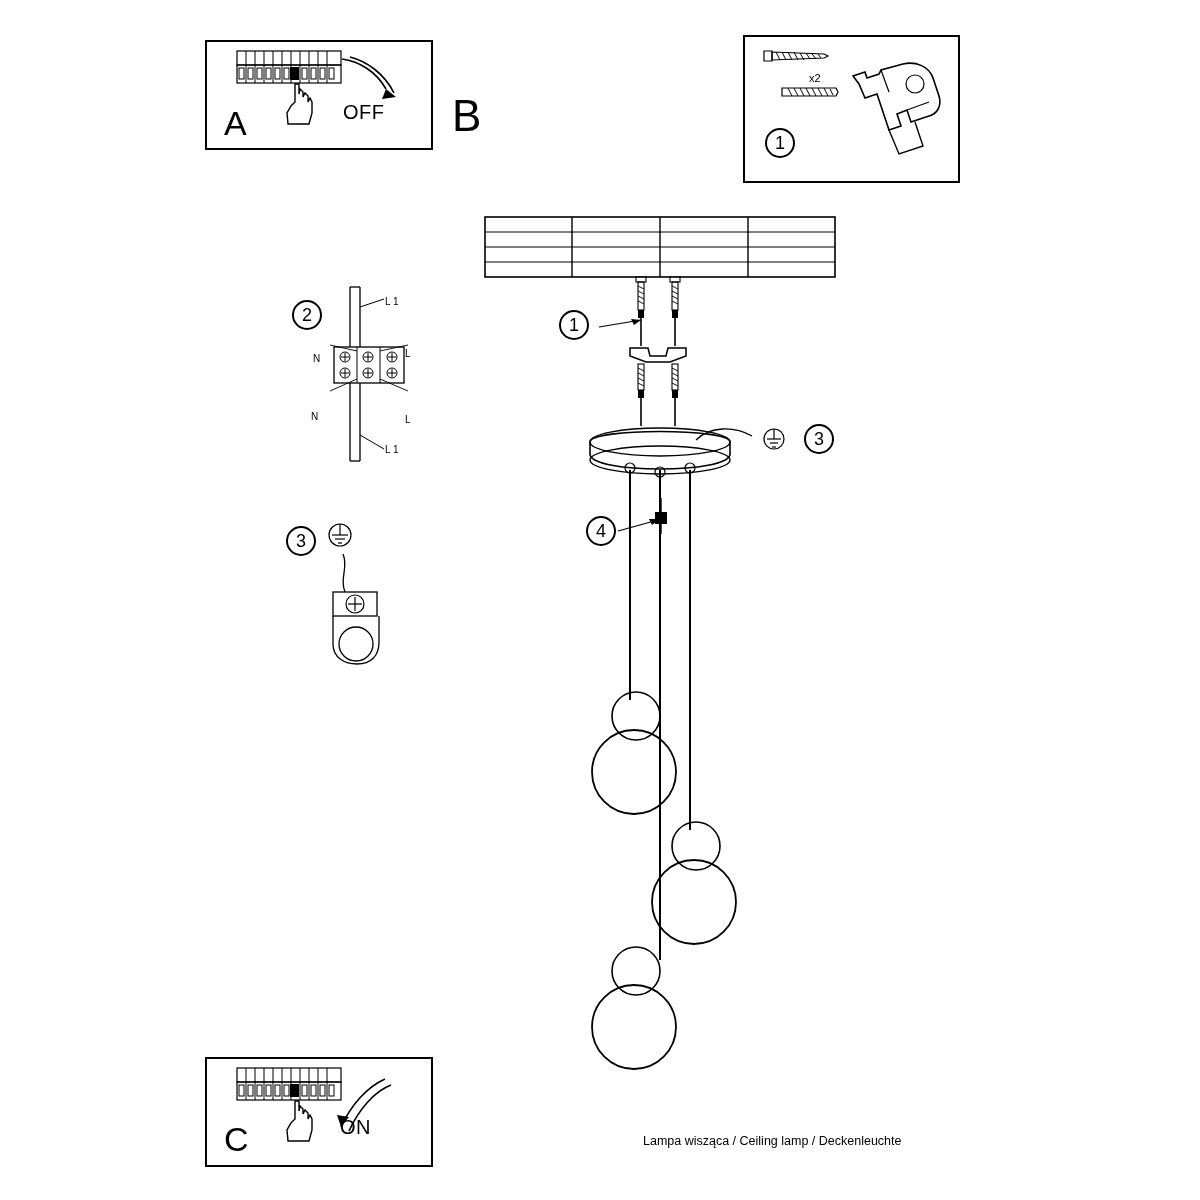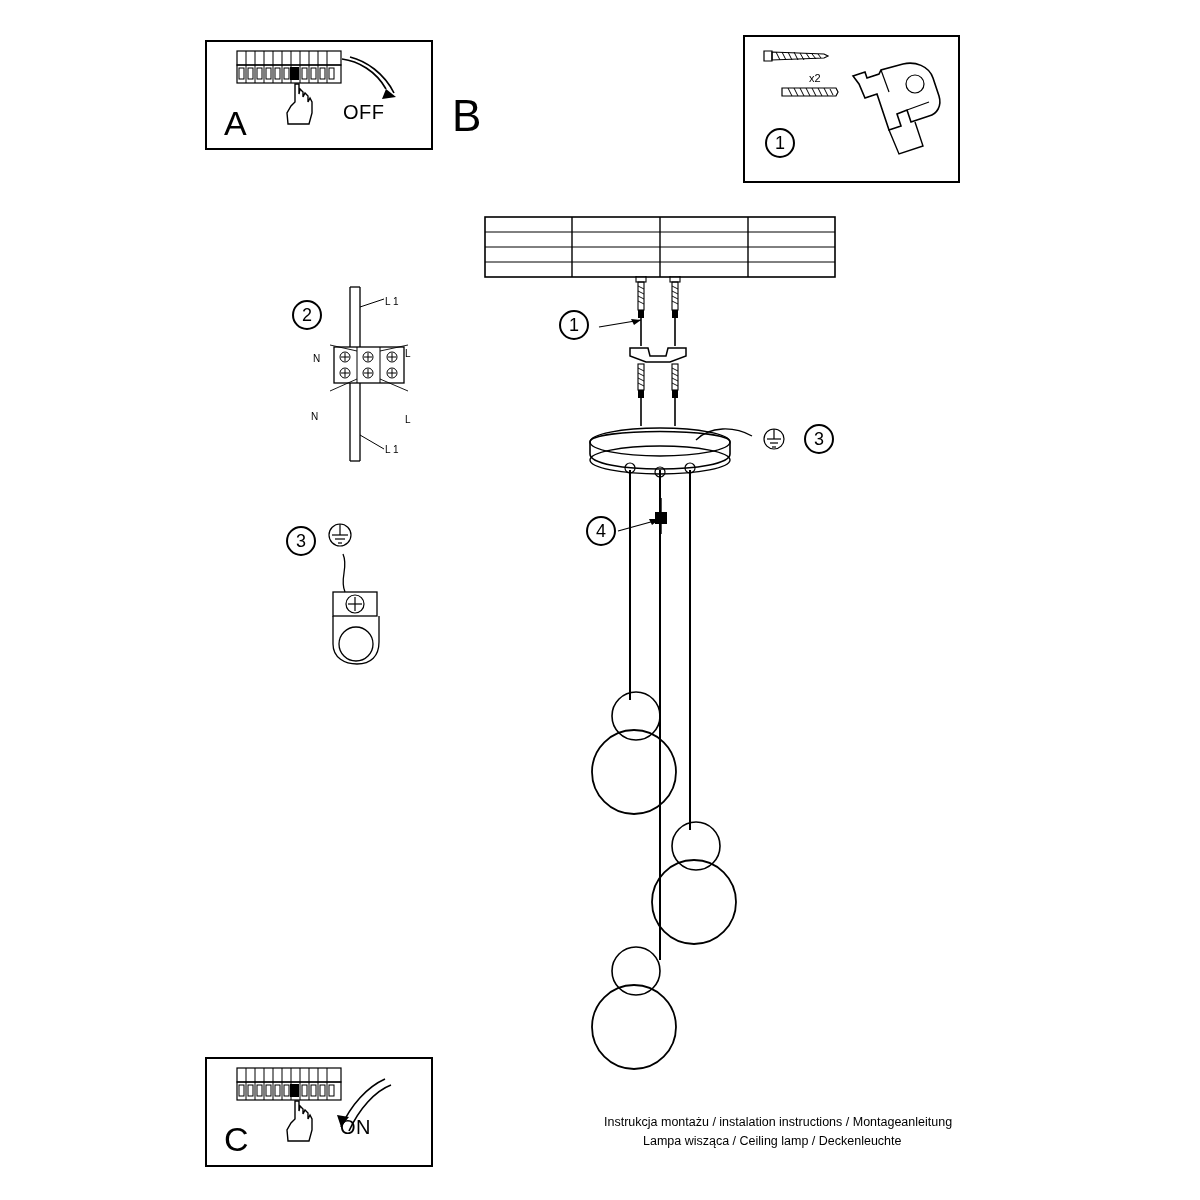--- a/index.html
+++ b/index.html
@@ -400,16 +400,15 @@
   <svg style="position:absolute; left:281px; top:1097px;" width="40" height="48" viewBox="0 0 40 48">
     <path class="ln" stroke-width="1.4" d="M14 4 L14 22 L10 26 L6 33 L7 44 L28 44 L31 33 L31 22 L29 18 L27 22 L27 16 L24 13 L22 17 L22 12 L19 9 L18 14 L18 4 Z"></path>
   </svg>
 
   <svg style="position:absolute; left:333px; top:1075px;" width="60" height="60" viewBox="0 0 60 60">
     <path class="ln" stroke-width="1.6" d="M8 52 C 18 30, 34 12, 52 4"></path>
     <path class="ln" stroke-width="1.6" d="M16 56 C 26 34, 42 16, 58 10"></path>
     <path d="M8 52 L4 40 L16 42 Z" fill="#000"></path>
   </svg>
 
-  <div class="footer-text" style="left:604px; top:1113px;">Instrukcja montażu / instalation instructions / Montageanleitung</div>
   <div class="footer-text" style="left:604px; top:1132px;margin-left:39px;">Lampa wisząca / Ceiling lamp / Deckenleuchte</div>
 
 </div>
 
 </body></html>

